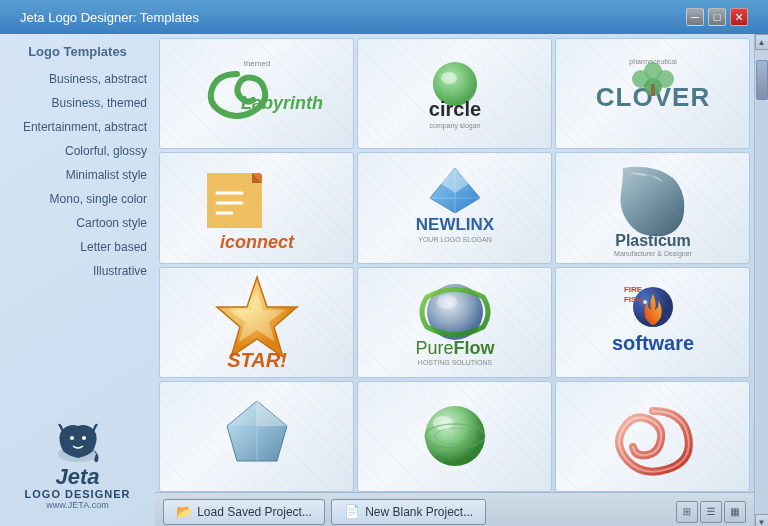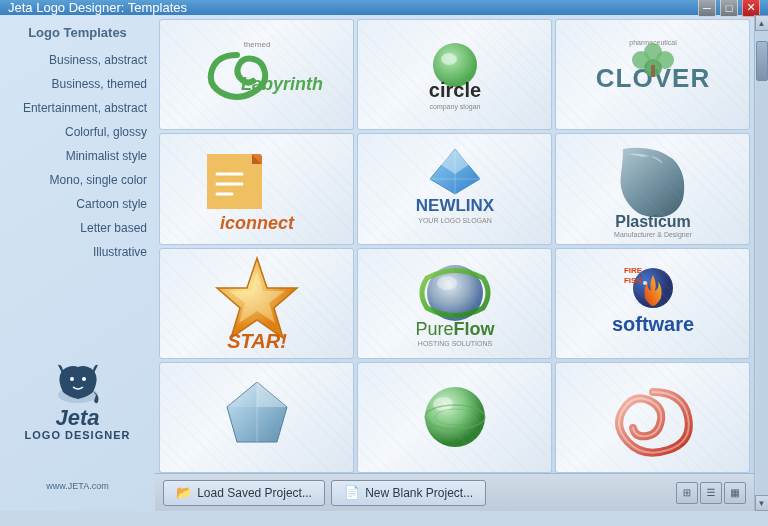--- a/index.html
+++ b/index.html
@@ -6,26 +6,26 @@
     body {
       width: 768px;
       height: 526px;
       font-family: 'Segoe UI', Tahoma, Geneva, Verdana, sans-serif;
       background: #c8d8e8;
       overflow: hidden;
     }
 
     
     .title-bar {
-      height: 15px;
+      height: 34px;
       background: linear-gradient(to bottom, #5a9fd4, #3a7fc0);
       display: flex;
       align-items: center;
       justify-content: space-between;
-      padding: 0 8px;
+      padding: 0 20px;
       color: white;
       font-size: 13px;
       font-weight: normal;
     }
     .title-bar-buttons {
       display: flex;
       gap: 4px;
     }
     .title-btn {
       width: 18px;
@@ -97,21 +97,20 @@
     }
     .logo-subtitle {
       font-size: 11px;
       font-weight: bold;
       color: #2a4a6a;
       letter-spacing: 1px;
     }
     .logo-url {
       font-size: 9px;
       color: #4a6a8a;
-      margin-top: 40px;
     }
 
     
     .content-area {
       flex: 1;
       display: flex;
       flex-direction: column;
       padding: 4px 4px 0 4px;
     }
 

